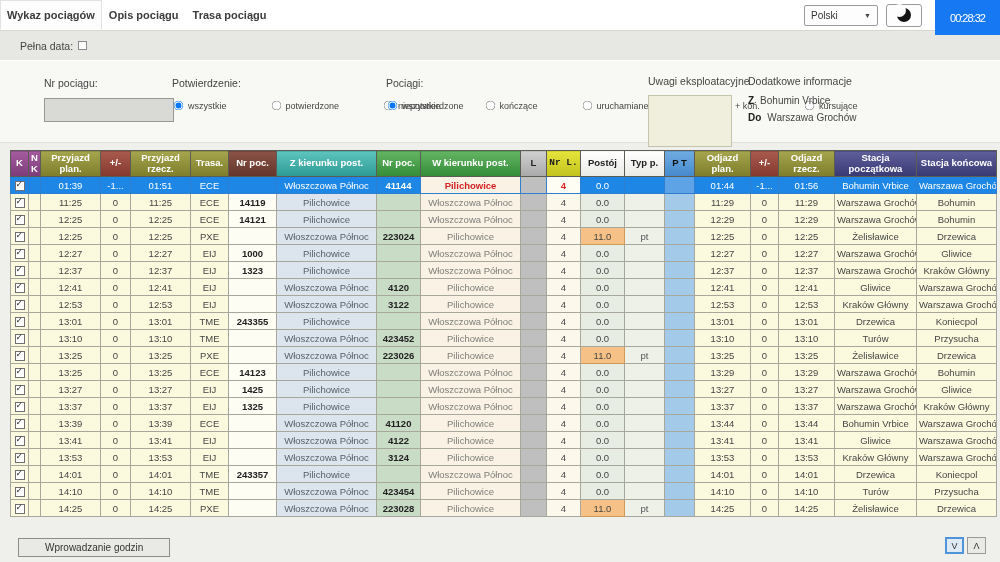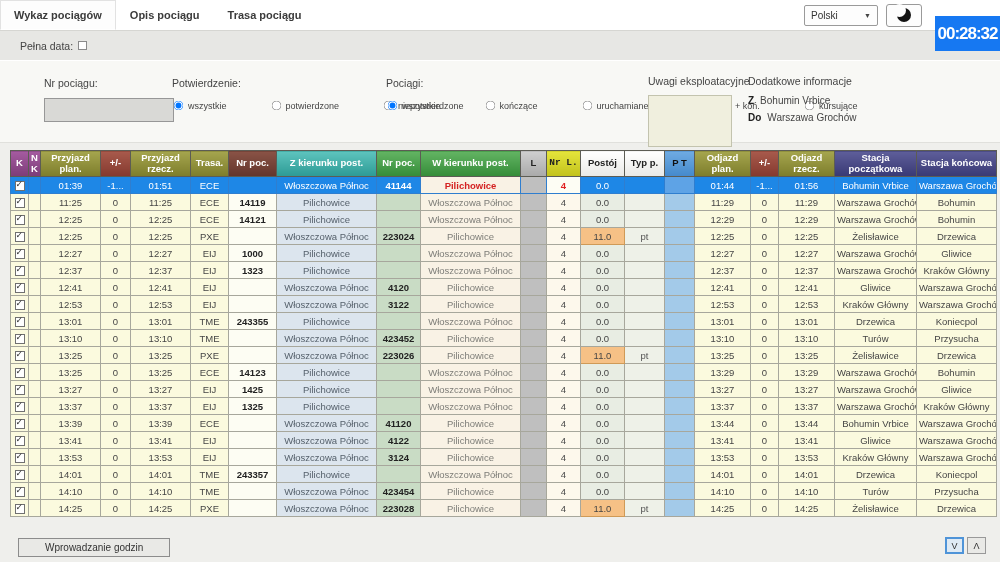--- a/index.html
+++ b/index.html
@@ -7,41 +7,41 @@
   body {
     width:1000px; height:562px; overflow:hidden;
     font-family:"Liberation Sans", sans-serif;
     background:#efefec; color:#333; position:relative;
   }
 
   
   .topbar { height:30px; background:#ffffff; display:flex; align-items:center; position:relative; }
   .tabs { display:flex; height:100%; }
   .tab {
-    padding:0 13px; font-size:11px; font-weight:bold; color:#3b3b3b;
+    padding:0 6px; font-size:11px; font-weight:bold; color:#3b3b3b;
     display:flex; align-items:center; background:#fff; border:1px solid transparent; cursor:pointer;
   }
   .tab.active { background:#fdfdfd; border-color:#e2e2e2; border-bottom-color:#fff; }
   .top-right { margin-left:auto; display:flex; align-items:center; gap:8px; padding-right:78px; }
   .lang-select {
     width:74px; height:21px; border:1px solid #9a9a9a; background:#fdfdfd; border-radius:2px;
     font-size:10px; color:#333; display:flex; align-items:center; justify-content:space-between; padding:0 6px;
   }
   .lang-caret { font-size:7px; color:#444; }
   .moon-btn {
     width:36px; height:23px; border:1px solid #9a9a9a; background:#fdfdfd; border-radius:3px;
     display:flex; align-items:center; justify-content:center;
   }
   .moon { position:relative; width:14px; height:14px; }
   .moon::before { content:""; position:absolute; inset:0; background:#141414; border-radius:50%; }
   .moon::after  { content:""; position:absolute; left:-4px; top:-4px; width:13px; height:13px; background:#fdfdfd; border-radius:50%; }
   .clock {
     position:absolute; top:0; right:0; width:65px; height:35px; background:#1678f2;
-    color:#fff; font-weight:bold; font-size:17px; letter-spacing:-1px;
-    display:flex; align-items:center; justify-content:center; z-index:6;margin-top:16px;
+    color:#fff; font-weight:normal; font-size:11px; letter-spacing:-1px;
+    display:flex; align-items:center; justify-content:center; z-index:6;
   }
 
   
   .graybar { height:30px; background:#e7e7e4; border-top:1px solid #d6d6d2; display:flex; align-items:center; }
   .station-select {
     margin-left:14px; width:131px; height:22px; border:1px solid #8a8a8a; background:#dededb;
     font-size:10.5px; color:#333; display:flex; align-items:center; justify-content:space-between; padding:0 7px;
   }
   .station-caret { font-size:7px; color:#333; }
   .fulldate { margin-left:20px; font-size:10.5px; color:#444; display:flex; align-items:center; gap:5px; }

